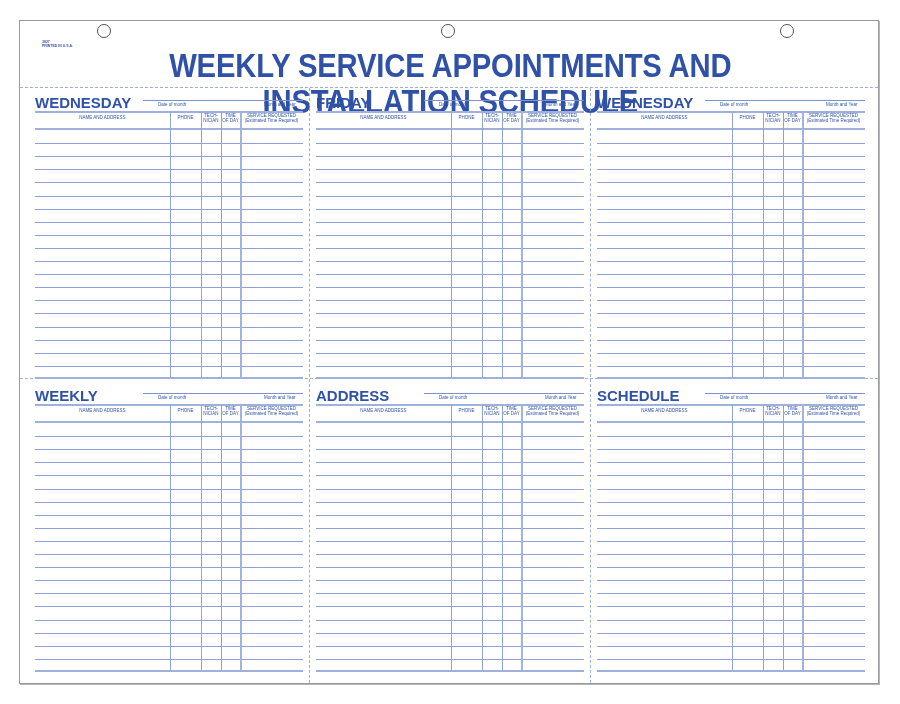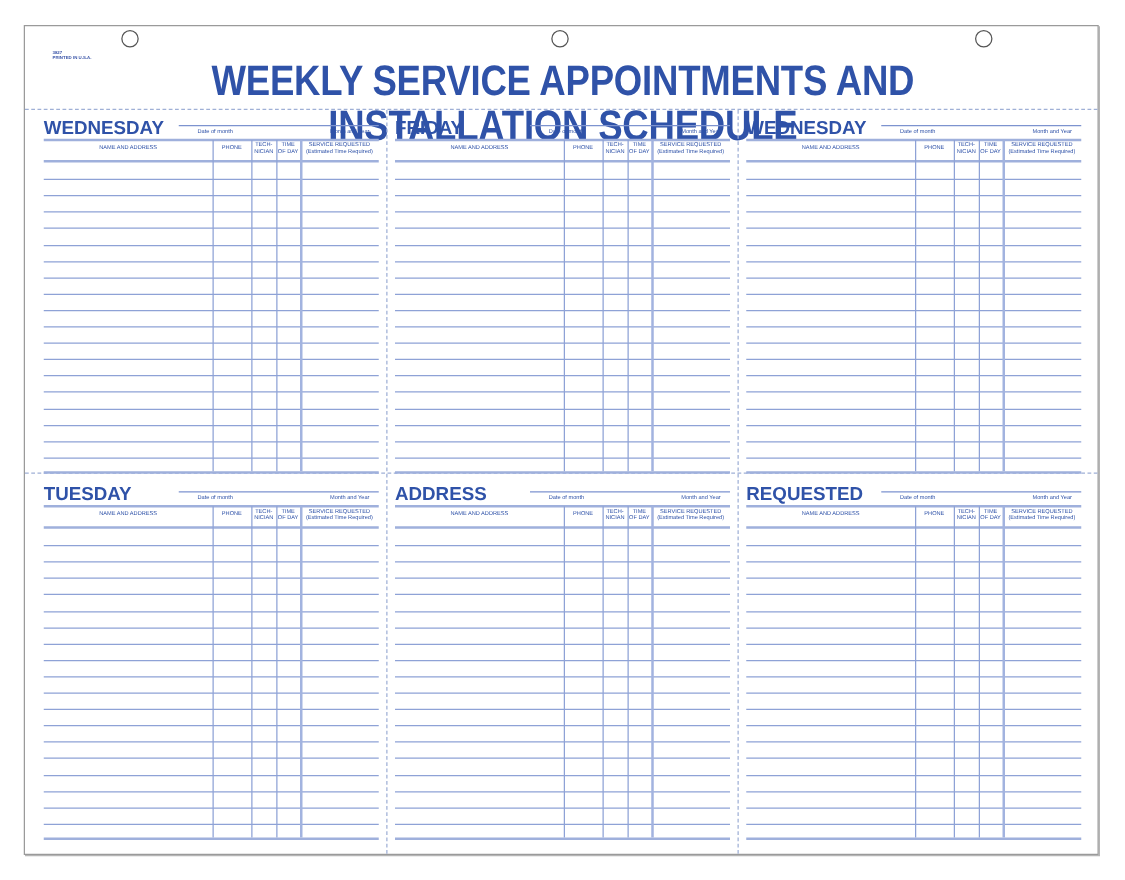--- a/index.html
+++ b/index.html
@@ -213,21 +213,21 @@
       <div class="rowline" style="top:244.6px"></div>
       <div class="rowline" style="top:257.7px"></div>
       <div class="rowline" style="top:270.8px"></div>
       <div class="thick" style="top:281.9px"></div>
       <div class="vcol" style="left:135px;top:17px;height:264.9px"></div>
       <div class="vcol" style="left:166px;top:17px;height:264.9px"></div>
       <div class="vcol" style="left:186px;top:17px;height:264.9px"></div>
       <div class="vcol dbl" style="left:205px;top:17px;height:264.9px"></div>
     </div>
     <div class="panel" style="left: 35px; top: 388px; height: 280px;">
-      <div class="day">TUESDAY</div>
+      <div class="day">WEEKLY</div>
       <div class="dateline"></div>
       <div class="datelbl" style="left:123px">Date of month</div>
       <div class="datelbl" style="left:229px">Month and Year</div>
       <div class="thick" style="top:16px"></div>
       <div class="colhdr" style="left:0;width:135px;top:21px">NAME AND ADDRESS</div>
       <div class="colhdr" style="left:135px;width:31px;top:21px">PHONE</div>
       <div class="colhdr" style="left:166px;width:20px">
         <div>TECH-</div>
         <div>NICIAN</div>
       </div>
@@ -303,21 +303,21 @@
       <div class="rowline" style="top:244.6px"></div>
       <div class="rowline" style="top:257.7px"></div>
       <div class="rowline" style="top:270.8px"></div>
       <div class="thick" style="top:281.9px"></div>
       <div class="vcol" style="left:135px;top:17px;height:264.9px"></div>
       <div class="vcol" style="left:166px;top:17px;height:264.9px"></div>
       <div class="vcol" style="left:186px;top:17px;height:264.9px"></div>
       <div class="vcol dbl" style="left:205px;top:17px;height:264.9px"></div>
     </div>
     <div class="panel" style="left: 597px; top: 388px; height: 280px;">
-      <div class="day">REQUESTED</div>
+      <div class="day">SCHEDULE</div>
       <div class="dateline"></div>
       <div class="datelbl" style="left:123px">Date of month</div>
       <div class="datelbl" style="left:229px">Month and Year</div>
       <div class="thick" style="top:16px"></div>
       <div class="colhdr" style="left:0;width:135px;top:21px">NAME AND ADDRESS</div>
       <div class="colhdr" style="left:135px;width:31px;top:21px">PHONE</div>
       <div class="colhdr" style="left:166px;width:20px">
         <div>TECH-</div>
         <div>NICIAN</div>
       </div>

